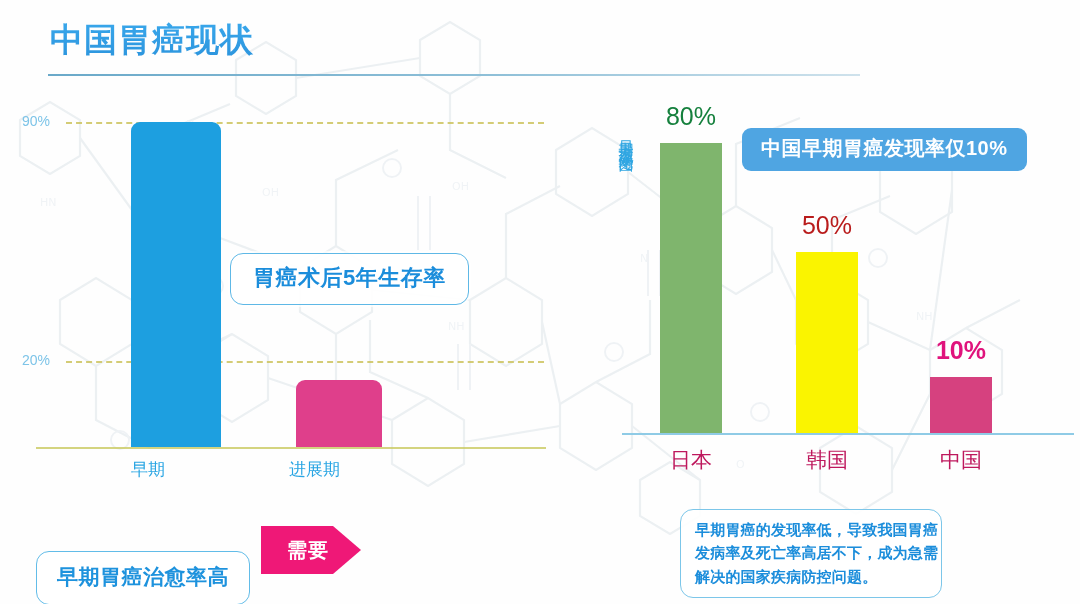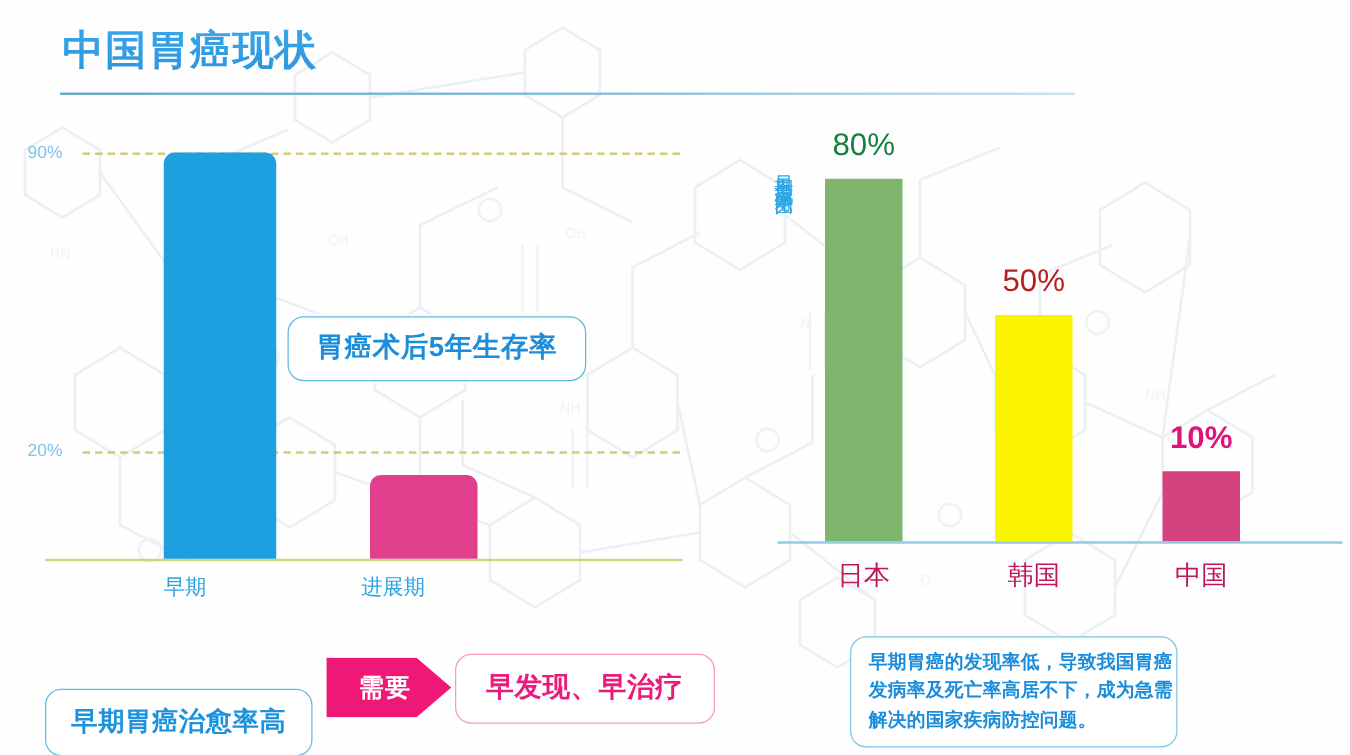--- a/index.html
+++ b/index.html
@@ -272,28 +272,28 @@
     <div class="rbar" id="rbar-cn"></div>
 
     <div class="rval" id="rval-jp">80%</div>
     <div class="rval" id="rval-kr">50%</div>
     <div class="rval" id="rval-cn">10%</div>
 
     <div class="rcat" id="rcat-jp">日本</div>
     <div class="rcat" id="rcat-kr">韩国</div>
     <div class="rcat" id="rcat-cn">中国</div>
 
+    <div id="right-banner">中国早期胃癌发现率仅10%</div>
   </div>
 
   <div id="bottom">
     <div id="pill-cure">早期胃癌治愈率高</div>
 
     <div id="arrow-need">需要</div>
 
-    <div id="pill-early">早发现、早治疗</div>
 
     <div id="note-box">
       <span class="note-line">早期胃癌的发现率低，导致我国胃癌</span>
       <span class="note-line">发病率及死亡率高居不下，成为急需</span>
       <span class="note-line">解决的国家疾病防控问题。</span>
     </div>
   </div>
 
 </div>
 

